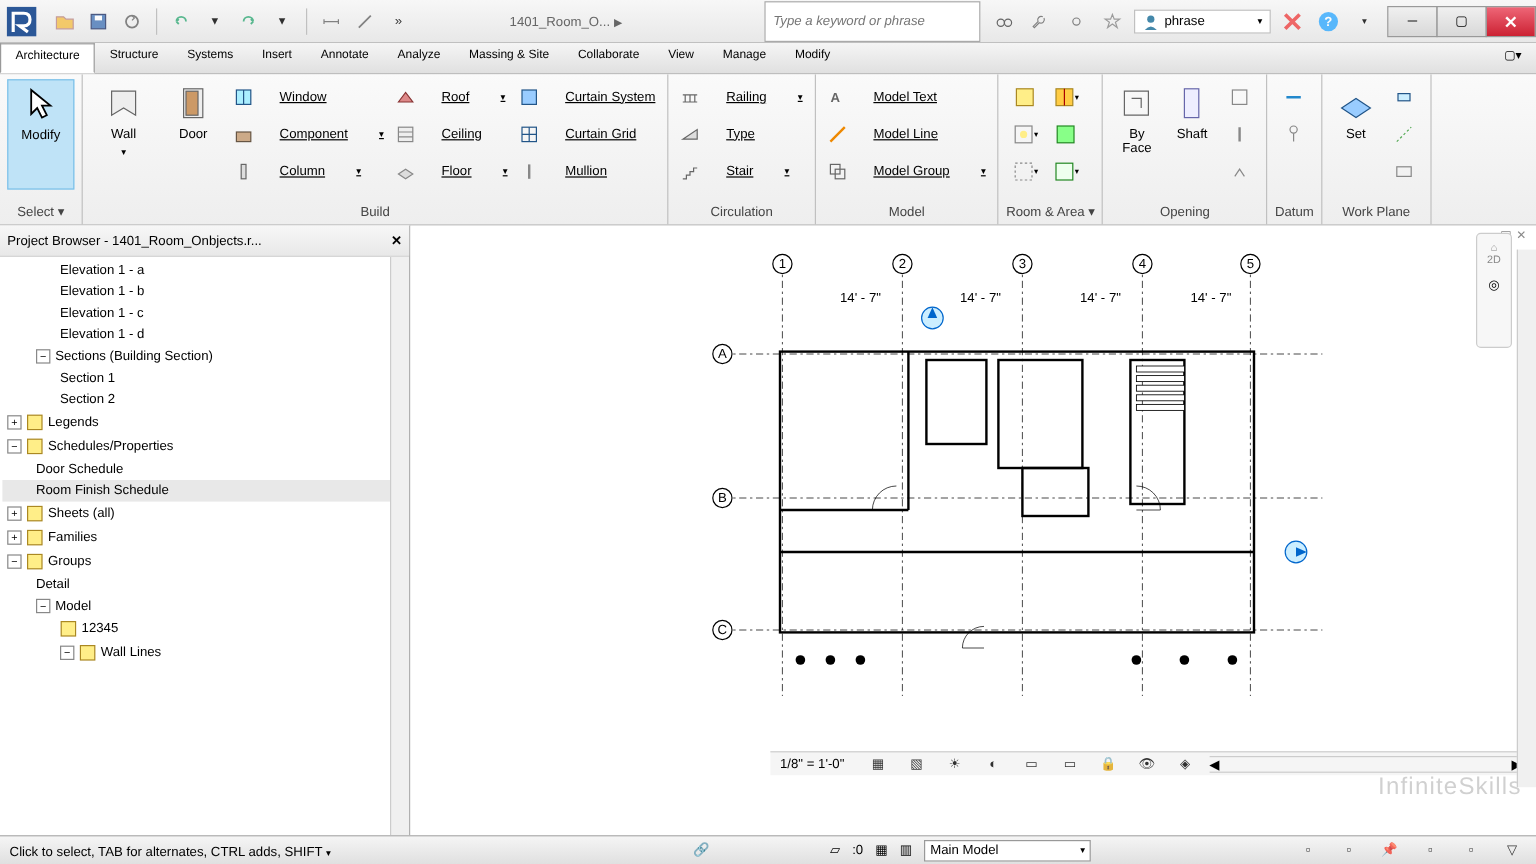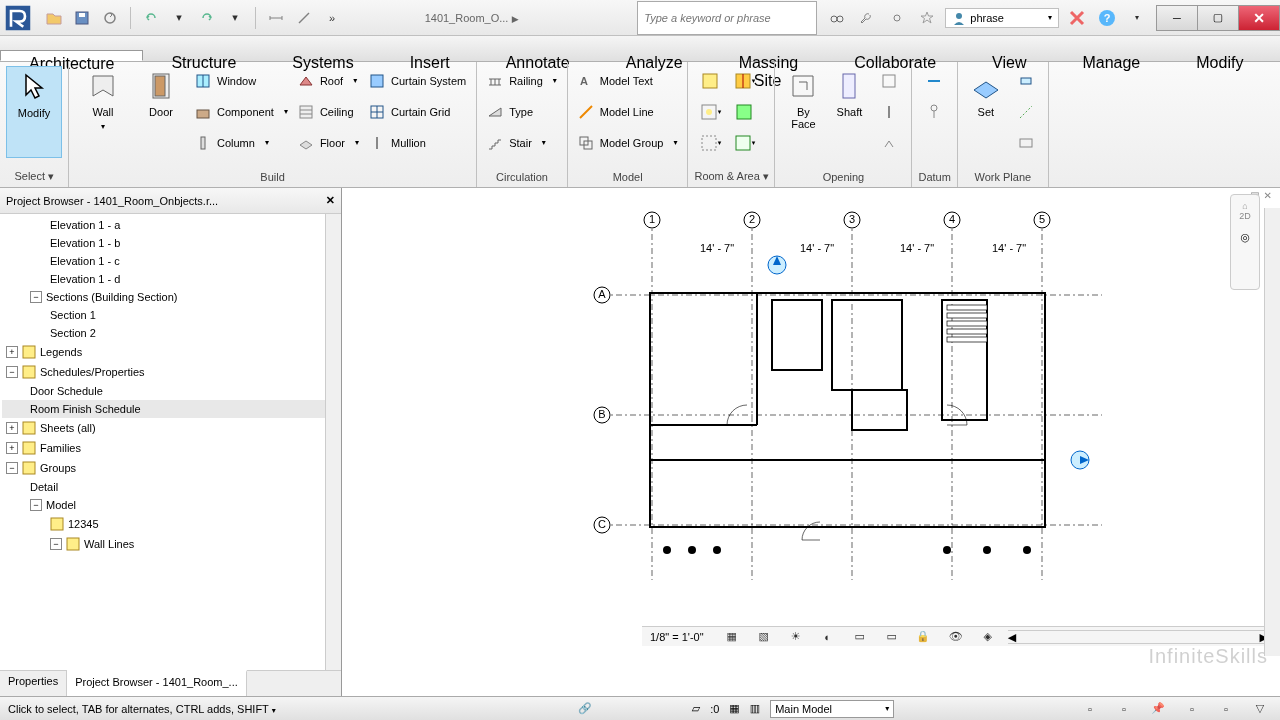--- a/index.html
+++ b/index.html
@@ -12,31 +12,31 @@
 .qat-sep{width:1px;height:22px;background:#c0c0c0;margin:0 4px;}
 .title-center{flex:1;text-align:center;color:#666;font-size:12px;}
 .search-box{width:180px;height:22px;border:1px solid #aaa;background:#fff;padding:16px 6px;color:#888;font-style:italic;line-height:22px;margin-left:44px;}
 .title-right{display:flex;align-items:center;gap:6px;padding:0 8px;}
 .user-box{display:flex;align-items:center;gap:4px;padding:2px 6px;border:1px solid #c0c0c0;background:#fff;}
 .win-btns{display:flex;}
 .win-btn{width:42px;height:26px;display:flex;align-items:center;justify-content:center;background:linear-gradient(#f0f0f0,#d8d8d8);border:1px solid #999;margin-left:-1px;}
 .win-btn.close{background:linear-gradient(#e67,#c23);}
 .win-btn.close span{color:#fff;font-weight:bold;font-size:14px;}
 .menubar{height:26px;background:linear-gradient(#f5f5f5,#e0e0e0);display:flex;border-bottom:1px solid #b0b0b0;}
-.menu-tab{padding:4px 28px;font-size:16px;cursor:pointer;margin-top:14px;}
+.menu-tab{padding:4px 12px;font-size:10px;cursor:pointer;}
 .menu-tab.active{background:#fff;border:1px solid #999;border-bottom:1px solid #fff;color:#000;font-weight:500;}
 .ribbon{height:126px;background:linear-gradient(#fafafa,#eee);display:flex;border-bottom:1px solid #b0b0b0;}
 .ribbon-panel{display:flex;flex-direction:column;border-right:1px solid #c0c0c0;padding:4px 6px 2px;position:relative;}
 .panel-body{flex:1;display:flex;gap:2px;align-items:flex-start;}
 .panel-label{text-align:center;font-size:11px;color:#444;padding:2px 0;margin-top:auto;}
 .big-btn{display:flex;flex-direction:column;align-items:center;justify-content:flex-start;padding:4px 6px;gap:4px;width:56px;height:92px;}
 .big-btn.active{background:#bfe3f7;border:1px solid #7cc0e8;}
 .big-btn .ico{width:32px;height:32px;}
 .med-row{display:flex;flex-direction:column;gap:2px;}
-.med-btn{display:flex;align-items:center;gap:6px;padding:4px;height:29px;}
+.med-btn{display:flex;align-items:center;gap:22px;padding:4px;height:29px;text-decoration:underline;}
 .med-btn .ico{width:16px;height:16px;}
 .icon-grid{display:grid;grid-template-columns:repeat(2,32px);gap:2px;}
 .icon-cell{width:32px;height:29px;display:flex;align-items:center;justify-content:center;}
 .content{position:absolute;top:188px;left:0;right:0;bottom:24px;display:flex;}
 .sidebar{width:342px;background:#fff;border-right:1px solid #999;display:flex;flex-direction:column;}
 .sb-title{height:26px;display:flex;align-items:center;justify-content:space-between;padding:0 6px;border-bottom:1px solid #ccc;background:linear-gradient(#f7f7f7,#e8e8e8);}
 .tree{flex:1;overflow:auto;padding:2px;position:relative;}
 .tree-item{padding:3px 4px;display:flex;align-items:center;gap:4px;white-space:nowrap;}
 .tree-item.l1{padding-left:28px;}
 .tree-item.l2{padding-left:48px;}
@@ -44,21 +44,21 @@
 .expand{width:12px;height:12px;border:1px solid #888;display:inline-flex;align-items:center;justify-content:center;font-size:9px;background:#fff;}
 .tree-ico{width:14px;height:14px;display:inline-block;}
 .sb-tabs{height:26px;display:flex;border-top:1px solid #ccc;background:#efefef;}
 .sb-tab{padding:4px 8px;border-right:1px solid #ccc;}
 .sb-tab.active{background:#fff;border-top:2px solid #fff;margin-top:-1px;}
 .canvas{flex:1;position:relative;background:#fff;}
 .drawing-svg{position:absolute;top:12px;left:230px;width:560px;height:420px;}
 .bottom-bar1{position:absolute;left:300px;right:12px;bottom:50px;height:20px;display:flex;align-items:center;gap:8px;background:#f5f5f5;border-top:1px solid #ccc;}
 .status{position:absolute;left:0;right:0;bottom:0;height:24px;display:flex;align-items:center;background:linear-gradient(#f5f5f5,#e0e0e0);border-top:1px solid #aaa;padding:0 8px;gap:10px;}
 .status-text{flex:0 0 560px;font-size:12px;}
-.status-sel{width:124px;height:18px;border:1px solid #999;background:#fff;padding:0 4px;display:flex;align-items:center;justify-content:space-between;}
+.status-sel{width:139px;height:18px;border:1px solid #999;background:#fff;padding:0 4px;display:flex;align-items:center;justify-content:space-between;}
 .ico{display:inline-block;}
 .watermark{position:absolute;right:12px;bottom:28px;font-size:20px;color:rgba(120,120,120,.35);font-family:Arial;letter-spacing:1px;pointer-events:none;}
 .scrollbar-v{position:absolute;right:0;top:0;bottom:0;width:16px;background:#f0f0f0;border-left:1px solid #ccc;}
 .nav-cube{position:absolute;right:20px;top:6px;width:30px;height:96px;background:#f7f7f7;border:1px solid #ccc;border-radius:4px;}
 </style>
 </head>
 <body>
 
 <div class="titlebar">
   <div class="revit-icon">
@@ -558,24 +558,20 @@
           <span>12345</span>
         </div>
         <div class="tree-item l2">
           <span class="expand">−</span>
           <span class="tree-ico"><svg width="14" height="14">
               <rect x="1" y="1" width="12" height="12" fill="#fe8" stroke="#a82"></rect>
             </svg></span>
           <span>Wall Lines</span>
         </div>
         <div class="scrollbar-v"></div>
-    </div>
-    <div class="sb-tabs">
-      <div class="sb-tab">Properties</div>
-      <div class="sb-tab active">Project Browser - 1401_Room_...</div>
     </div>
   </div>
 
   <div class="canvas">
     <div style="position:absolute;top:2px;right:8px;display:flex;gap:4px">
       <span style="font-size:10px;color:#888">—</span>
       <span style="font-size:10px;color:#888">▣</span>
       <span style="font-size:10px;color:#888">✕</span>
     </div>
     <div class="nav-cube">

